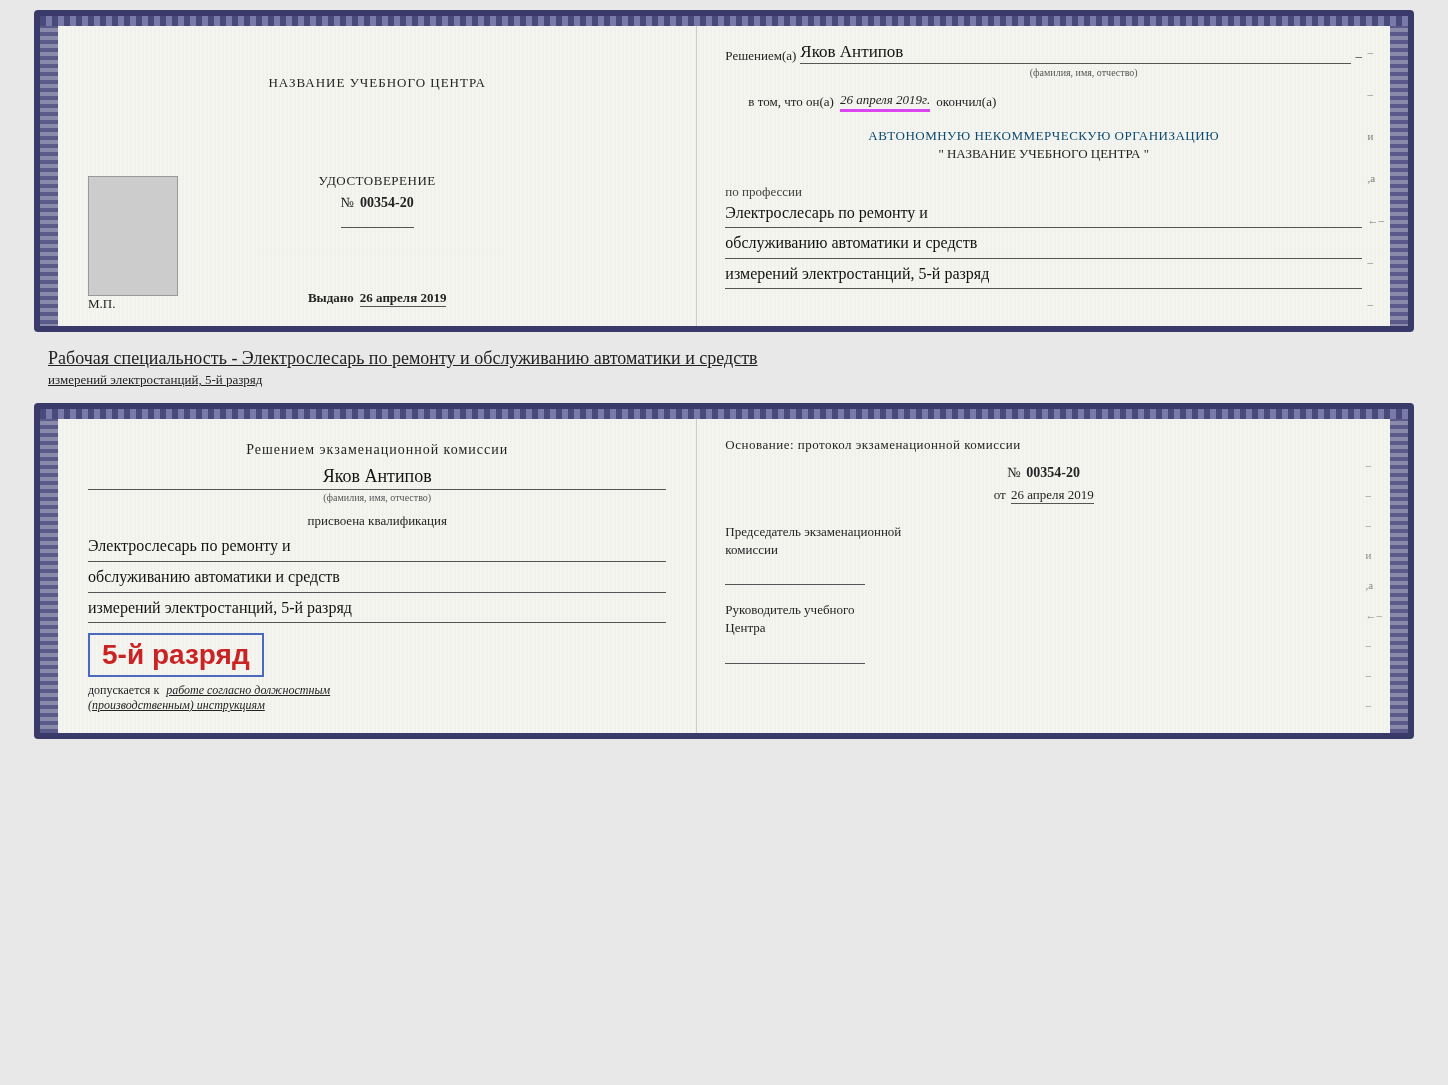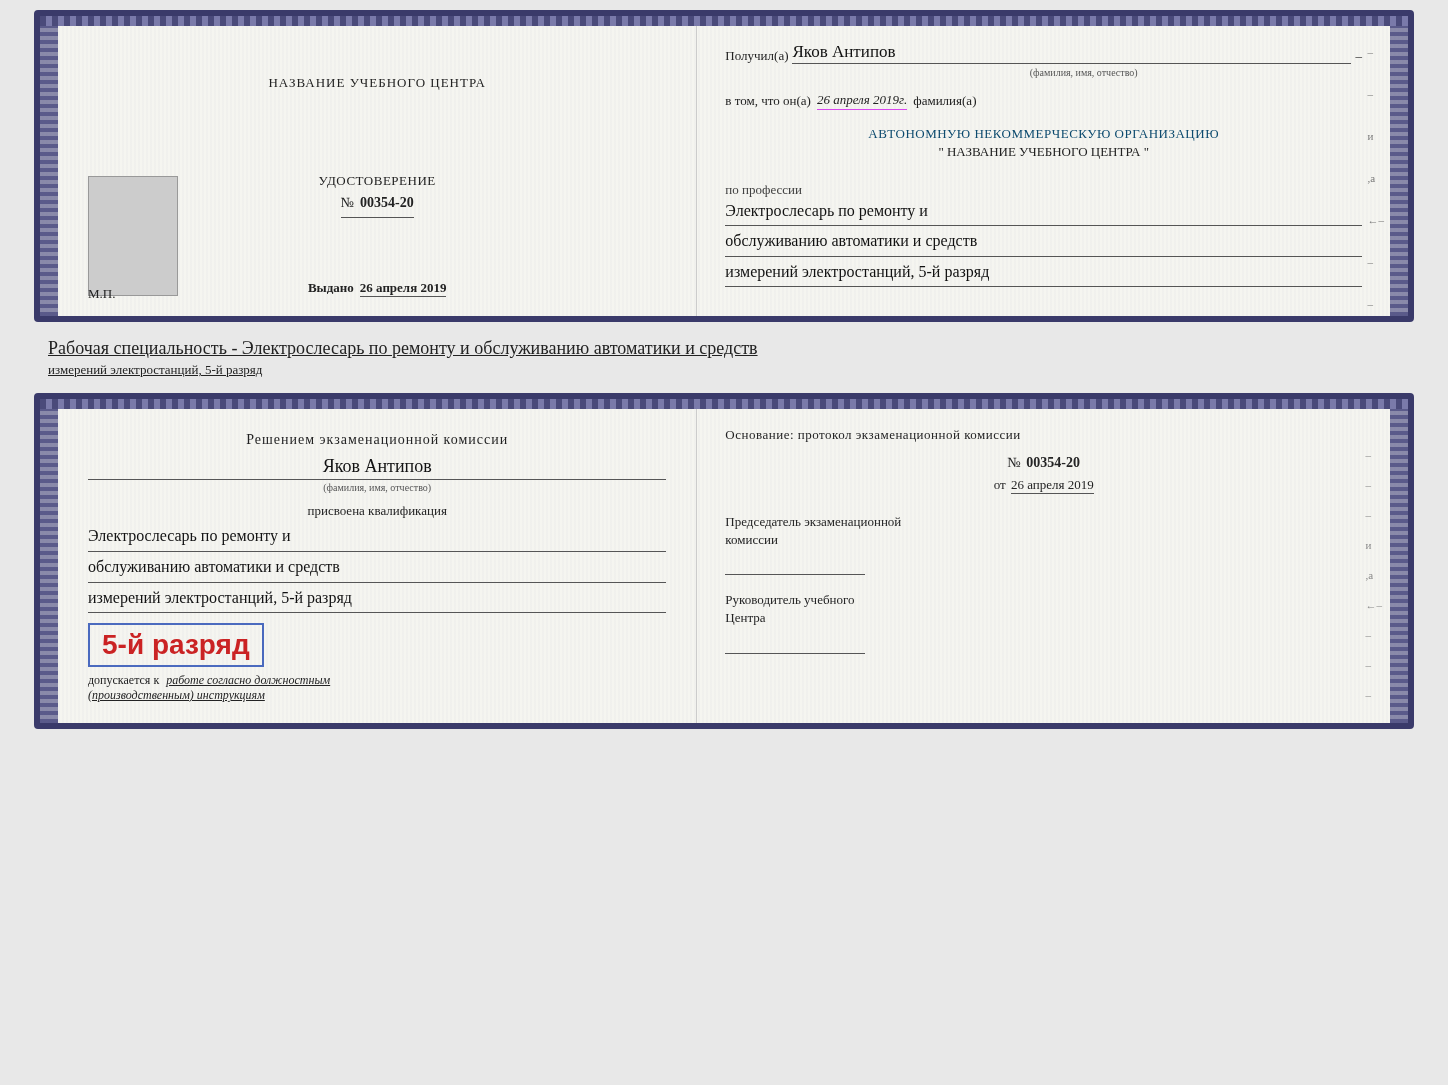--- a/index.html
+++ b/index.html
@@ -181,27 +181,28 @@
       margin-top: 14px;
       display: flex;
       align-items: center;
       gap: 6px;
     }
 
     .certifies-label {
       font-size: 13px;
       color: #222;
       white-space: nowrap;
+      margin-left: 23px;
     }
 
     .certifies-date {
       font-size: 13px;
       font-style: italic;
       color: #222;
-      border-bottom: 1px solid #d946ef;
+      border-bottom: 3px solid #d946ef;
       padding-bottom: 1px;
     }
 
     .certifies-end {
       font-size: 13px;
       color: #222;
     }
 
     .org-block {
       margin-top: 14px;
@@ -419,47 +420,47 @@
 
     <div class="doc-left-panel">
       <div class="cert-title">НАЗВАНИЕ УЧЕБНОГО ЦЕНТРА</div>
 
       <div class="photo-placeholder"></div>
 
       <div class="cert-number-area" style="margin-top:80px; width:100%; text-align:center;">
         <div>
           <span style="font-size:13px; color:#222; text-transform:uppercase; letter-spacing:0.5px;">УДОСТОВЕРЕНИЕ</span>
         </div>
-        <div style="border-bottom:1px solid #555; display:inline-block; padding-bottom:6px; margin-top:4px;">
+        <div style="border-bottom:1px solid #555; display:inline-block; padding-bottom:16px; margin-top:4px;">
           <span style="font-size:14px; color:#222;">№</span>
           <span style="font-size:14px; font-weight:bold; color:#222; margin-left:2px;">00354-20</span>
         </div>
       </div>
 
       <div class="cert-issued-area" style="margin-top:60px;">
         <span style="font-size:13px; color:#222;">Выдано</span>
         <span style="font-size:13px; color:#222; border-bottom:1px solid #555; padding-bottom:1px; margin-left:2px;">26 апреля 2019</span>
       </div>
 
       <div class="mp-label">М.П.</div>
     </div>
 
     <div class="doc-right-panel">
 
       <div class="received-line">
-        <span class="received-label">Получил(а)</span>
+        <span class="received-label">Решением(а)</span>
         <span class="handwritten-name">Яков Антипов</span>
         <span style="font-size:13px;color:#222;">–</span>
       </div>
       <div class="subtitle-small">(фамилия, имя, отчество)</div>
 
       <div class="certifies-line">
         <span class="certifies-label">в том, что он(а)</span>
         <span class="certifies-date">26 апреля 2019г.</span>
-        <span class="certifies-end">фамилия(а)</span>
+        <span class="certifies-end">окончил(а)</span>
       </div>
 
       <div class="org-block">
         <div class="org-text">АВТОНОМНУЮ НЕКОММЕРЧЕСКУЮ ОРГАНИЗАЦИЮ</div>
         <div class="org-name">"  НАЗВАНИЕ УЧЕБНОГО ЦЕНТРА  "</div>
       </div>
 
       <div class="right-side-deco">
         <span>–</span>
         <span>–</span>

